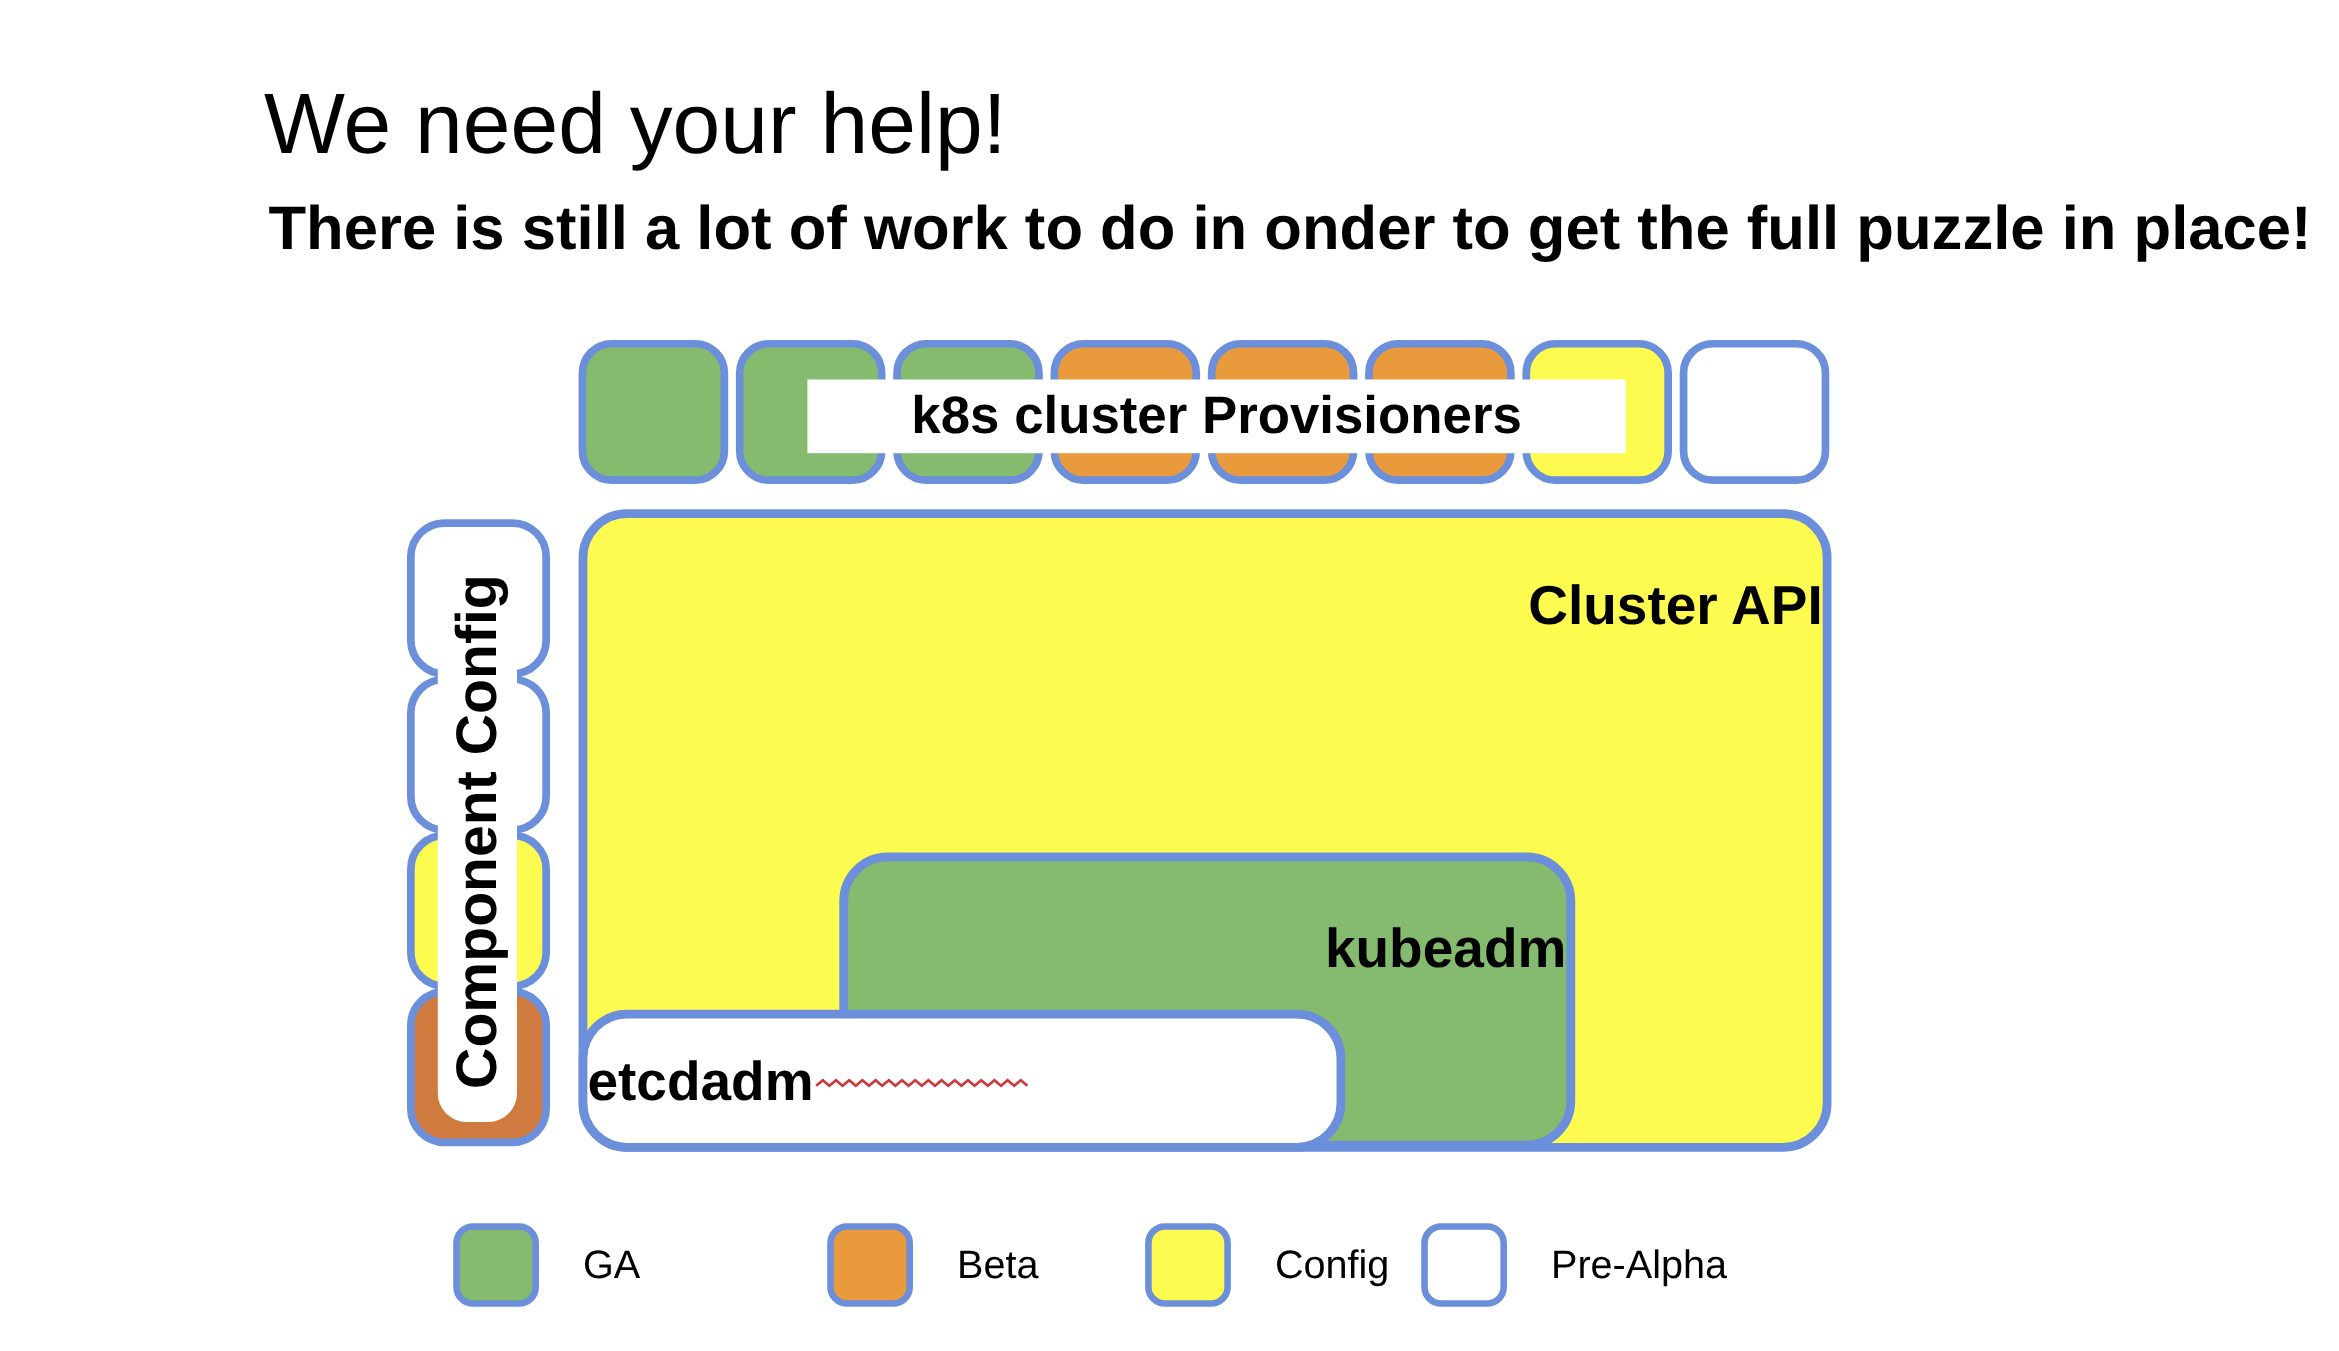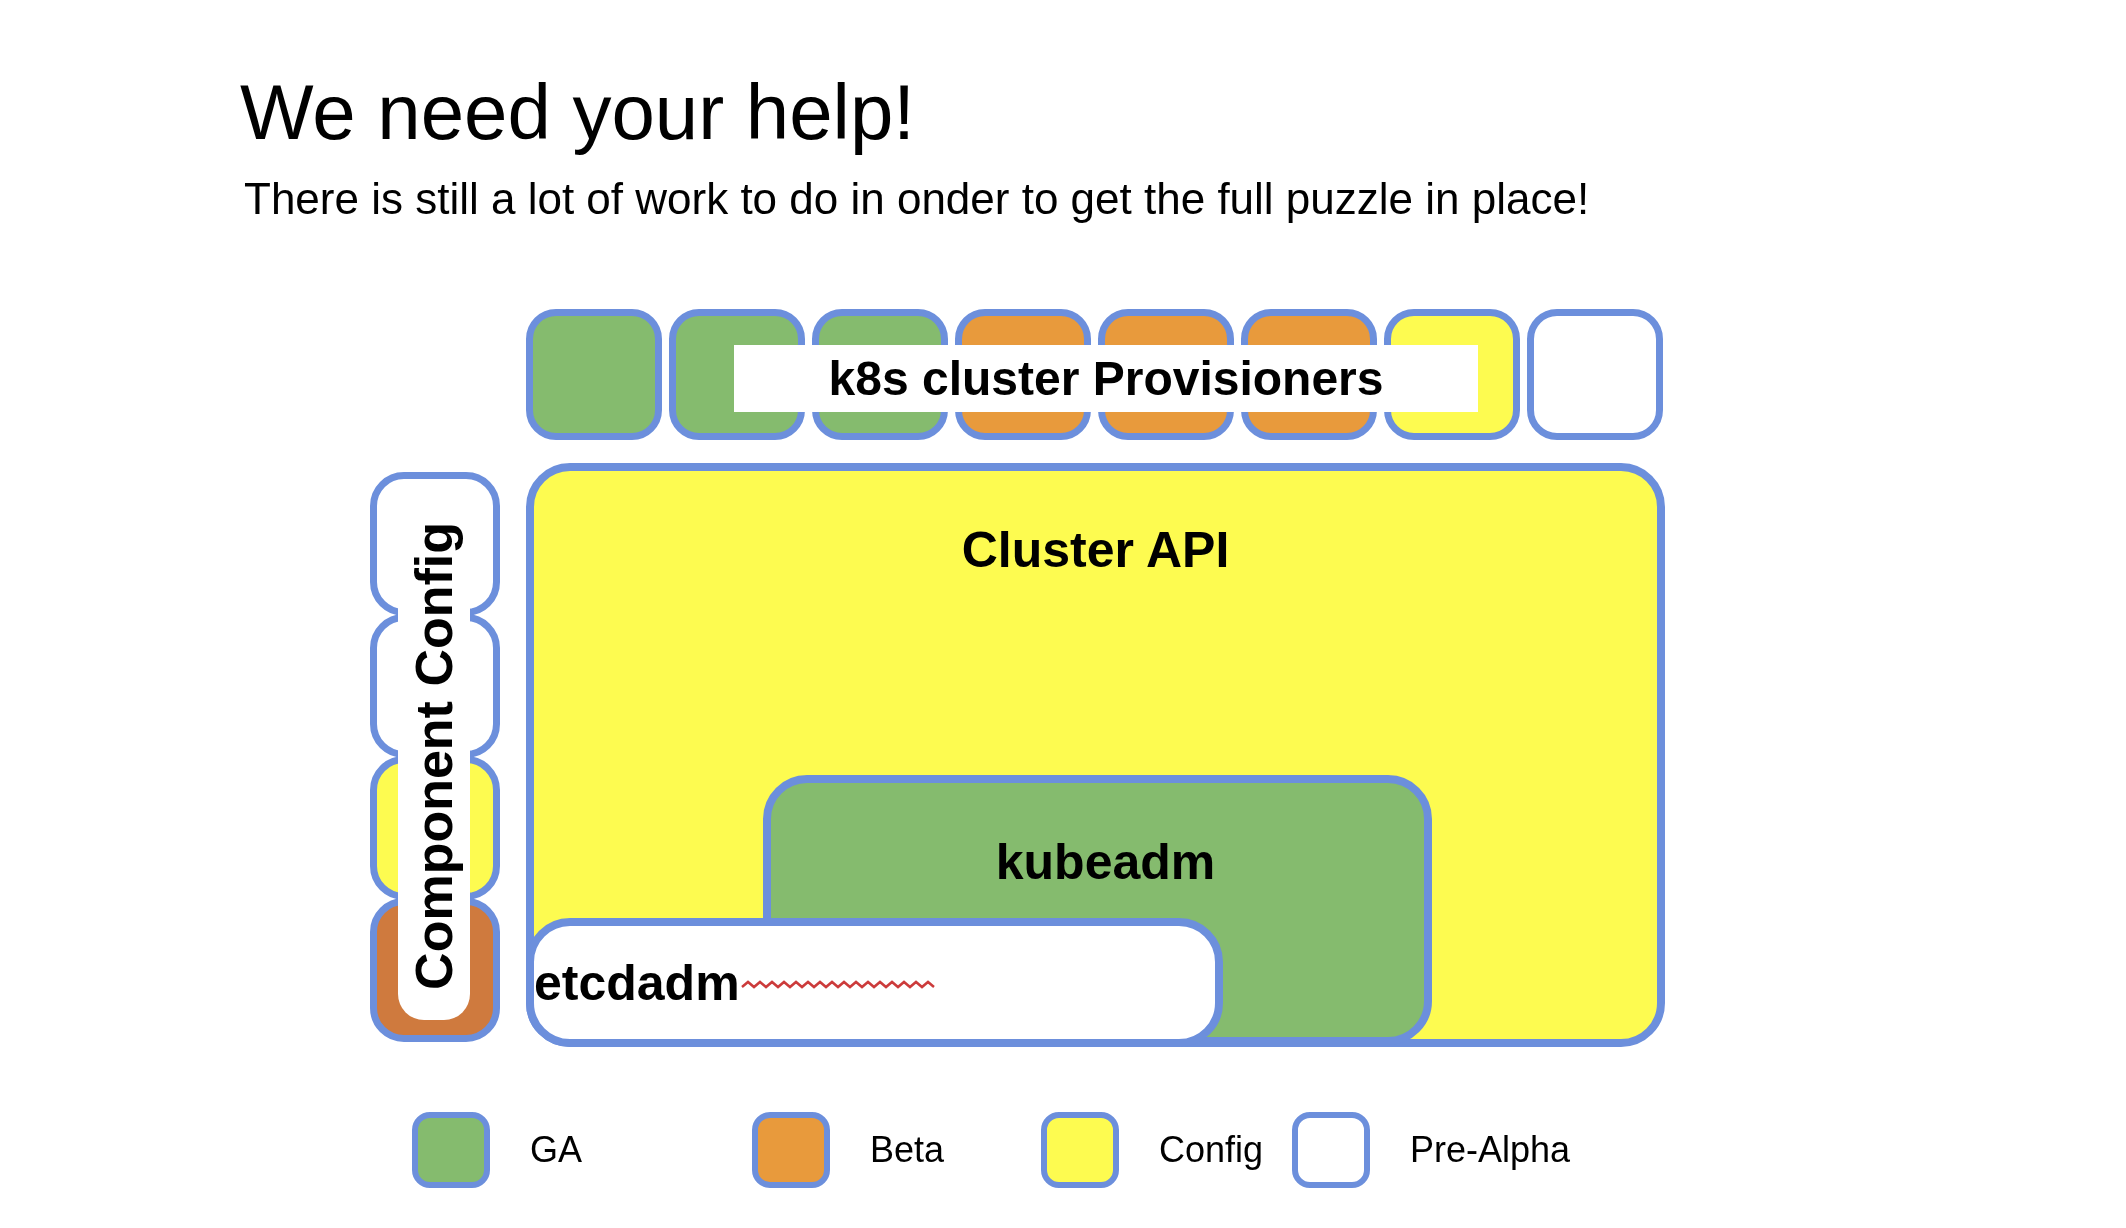--- a/index.html
+++ b/index.html
@@ -2,34 +2,34 @@
 <html style="--border: #6c8fdc; --ga: #85bb6e; --beta: #e89a3c; --alpha: #fdfb50; --prealpha: #ffffff; --config-beta: #cf7a3e; --squiggle: #cc3b3b;"><head>
 <meta charset="utf-8">
 <style>
   html,body{margin:0;padding:0;background:#fff;}
   body{font-family:"Liberation Sans",sans-serif;color:#000;}
   .slide{position:relative;width:2126px;height:1208px;background:#fff;overflow:hidden;}
   .abs{position:absolute;}
 
   
   .title{left:240px;top:20px;font-size:78px;line-height:1.05;font-weight:400;}
-  .subtitle{left:244px;top:174px;font-size:44px;font-weight:400;}
+  .subtitle{left:244px;top:174px;font-size:56px;font-weight:700;}
 
   
   .sq{box-sizing:border-box;border:7px solid var(--border);}
 
   
   .prov-row{left:526px;top:309px;width:1137px;height:131px;display:flex;gap:7px;z-index:1;}
   .prov-sq{flex:1;height:131px;border-radius:30px;}
   .prov-label{left:734px;top:345px;width:744px;height:67px;background:#fff;z-index:2;
     display:flex;align-items:center;justify-content:center;font-weight:700;font-size:48px;}
 
   
   .box{box-sizing:border-box;border:8px solid var(--border);border-radius:44px;}
-  .box-label{position:absolute;left:0;right:0;text-align:center;font-weight:700;font-size:50px;}
+  .box-label{position:absolute;left:0;right:0;text-align:right;font-weight:700;font-size:50px;}
   #cluster-api{left:526px;top:463px;width:1139px;height:584px;background:var(--alpha);z-index:1;}
   #cluster-api .box-label{top:50px;}
   #cluster-addons{left:1028px;top:628px;width:637px;height:419px;background:var(--prealpha);z-index:2;}
   #cluster-addons .box-label{top:56px;}
   #kubeadm{left:763px;top:775px;width:669px;height:270px;background:var(--ga);z-index:3;}
   #kubeadm .box-label{top:50px;padding-left:16px;}
   #etcdadm{left:526px;top:918px;width:697px;height:129px;background:var(--prealpha);z-index:4;}
   #etcdadm .box-label{top:28px;display:flex;flex-direction:row;align-items:center;}
   .squiggle{margin-top:1px;color:var(--squiggle);}
 

